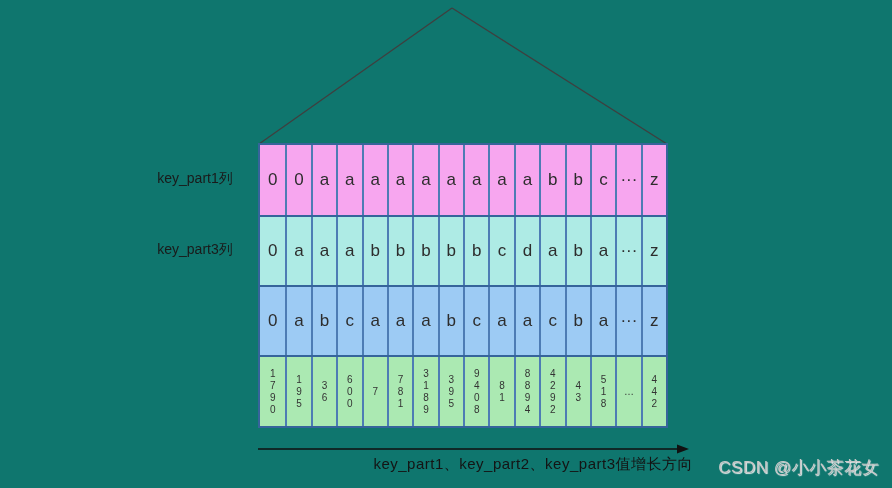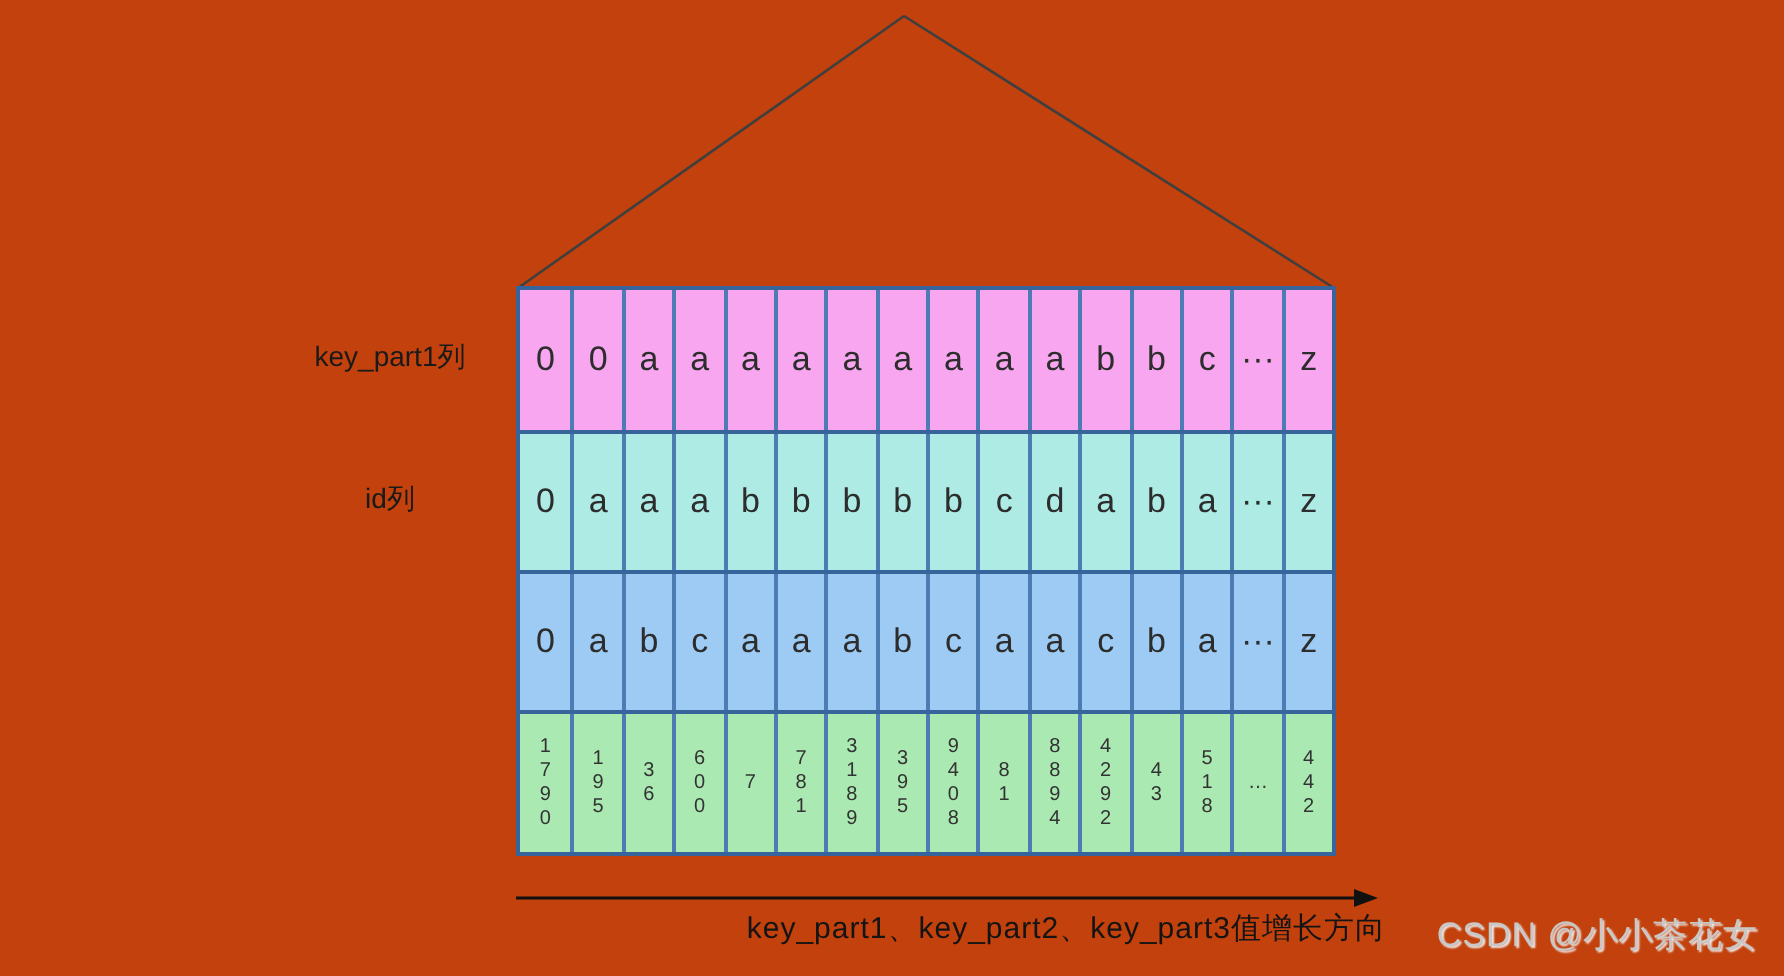--- a/index.html
+++ b/index.html
@@ -4,21 +4,21 @@
 <style>
   * { margin: 0; padding: 0; box-sizing: border-box; }
   html, body { background: #ffffff; }
   body {
     width: 892px; height: 488px;
     font-family: "Liberation Sans", "DejaVu Sans", sans-serif;
   }
   .canvas {
     position: relative;
     width: 892px; height: 488px;
-    background: #c2410c;
+    background: #0f766e;
     overflow: hidden;
   }
   .overlay {
     position: absolute; left: 0; top: 0;
     width: 892px; height: 488px;
     pointer-events: none;
   }
   .overlay .tri-edge { stroke: var(--triangle-stroke, #3f3f3f); stroke-width: 1.3; fill: none; }
   .overlay .arrow-line { stroke: var(--arrow-stroke, #111111); stroke-width: 1.5; }
   .overlay .arrow-head { fill: var(--arrow-stroke, #111111); }
@@ -96,21 +96,21 @@
 
   <svg class="overlay" viewBox="0 0 892 488" xmlns="http://www.w3.org/2000/svg">
     <line class="tri-edge" x1="452" y1="8" x2="259" y2="144"></line>
     <line class="tri-edge" x1="452" y1="8" x2="667" y2="144"></line>
     <line class="arrow-line" x1="258" y1="449" x2="677" y2="449"></line>
     <polygon class="arrow-head" points="677,444.5 689,449 677,453.5"></polygon>
   </svg>
 
   <div class="row-labels">
     <div class="row-label">key_part1列</div>
-    <div class="row-label">id列</div>
+    <div class="row-label">key_part3列</div>
   </div>
 
   <div class="index-table">
     <div class="t-row row-0">
         <span class="cell">0</span>
         <span class="cell">0</span>
         <span class="cell">a</span>
         <span class="cell">a</span>
         <span class="cell">a</span>
         <span class="cell">a</span>

